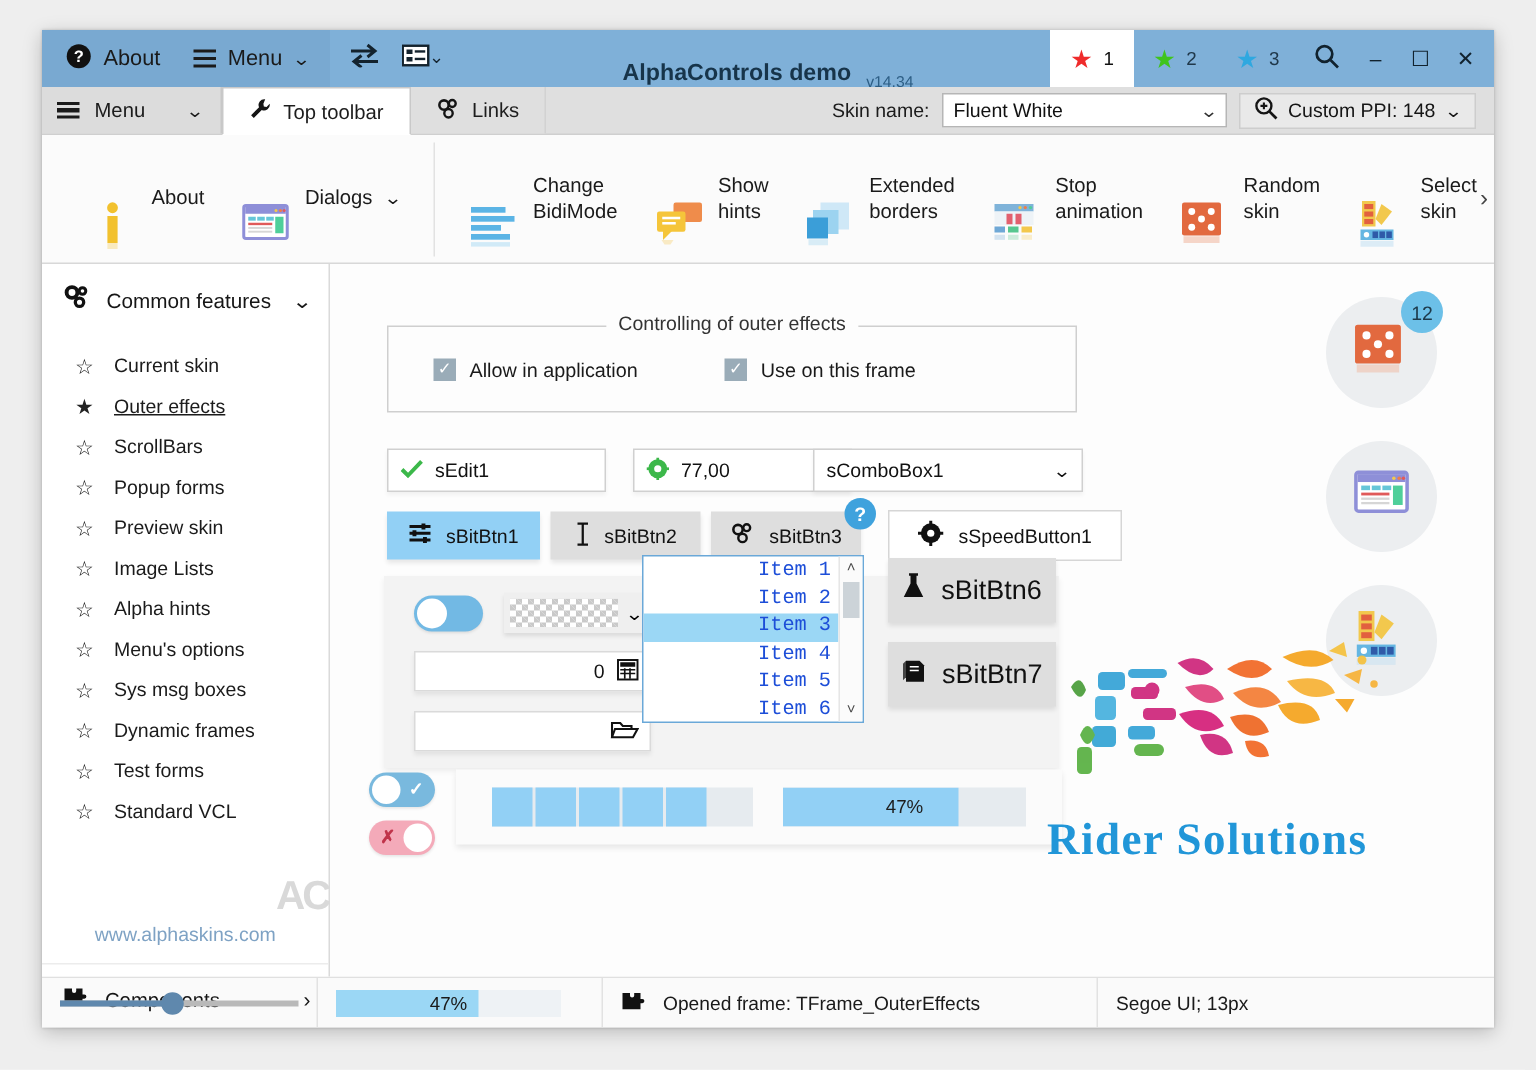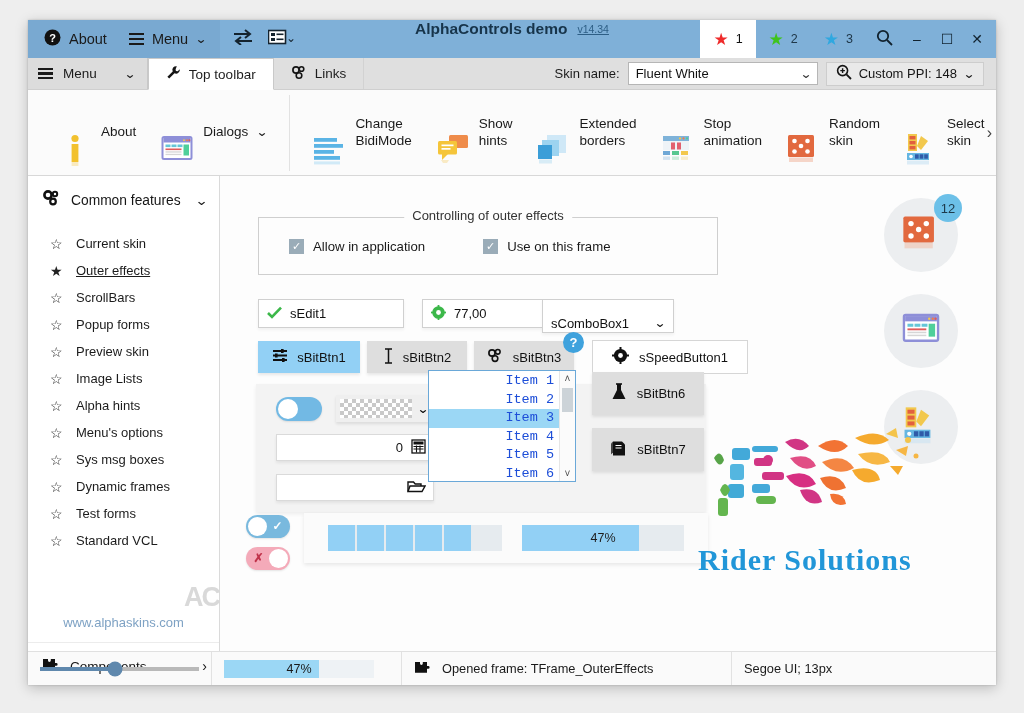--- a/index.html
+++ b/index.html
@@ -59,21 +59,21 @@
   .chev { font-size: 12px; transform: scaleX(1.25); display:inline-block; }
 
   .tb-mid {
     display: flex; align-items: center; gap: 14px;
     padding: 0 12px;
   }
 
   #app-title {
     position: absolute;
     left: 0; right: 0; top: 0; height: 38px;
-    display: flex; align-items: flex-start; justify-content: center;
+    display: flex; align-items: flex-end; justify-content: center;
     gap: 10px;
     pointer-events: none;
   }
   #app-title .t {
     font-size: 15.5px; font-weight: bold; color: #17344a;
   }
   #app-title .v {
     font-size: 10.5px; color: #2d5e85; text-decoration: underline;
     position: relative; top: 3px;
     pointer-events: auto;
@@ -268,23 +268,23 @@
     border: 1px solid #d0d0d0;
     display: flex; align-items: center; gap: 8px;
     padding: 0 8px; font-size: 13px; color: #111;
     box-shadow: 0 2px 3px rgba(0,0,0,0.05);
   }
   #edit1 { left: 38px; top: 123px; width: 146px; }
   #spin1 { left: 202px; top: 123px; width: 146px; }
 
   .combo {
     position: absolute; left: 322px; top: 123px;
-    width: 132px; height: 29px;
+    width: 180px; height: 29px;
     background: #fff; border: 1px solid #d0d0d0;
-    display: flex; padding: 16px 8px;
+    display: flex; align-items: center; padding: 0 8px;
     font-size: 13px; color: #111;
     box-shadow: 0 2px 3px rgba(0,0,0,0.05);
   }
   .combo .chev { margin-left: auto; }
 
   .bitbtn {
     position: absolute; height: 32px;
     background: #dedede;
     display: flex; align-items: center; justify-content: center; gap: 9px;
     font-size: 13px; color: #121212;
@@ -382,21 +382,21 @@
     font-size: 10px; color: #4a4a4a;
     padding: 2px 0;
   }
   .lb-thumb { width: 11px; height: 24px; background: #ccd3d8; margin: 4px 0 auto; }
 
   .rbtn {
     position: absolute; left: 372px;
     width: 112px; height: 43px;
     background: #dedede;
     display: flex; align-items: center; justify-content: center; gap: 10px;
-    font-size: 13px; color: #111;
+    font-size: 18px; color: #111;
     box-shadow: 0 2px 3px rgba(0,0,0,0.09);
   }
   #rbtn1 { top: 196px; }
   #rbtn2 { top: 252px; }
 
   .bottompanel {
     position: absolute; left: 84px; top: 337px;
     width: 404px; height: 50px;
     background: #fbfbfb;
     box-shadow: 0 2px 4px rgba(0,0,0,0.09);

